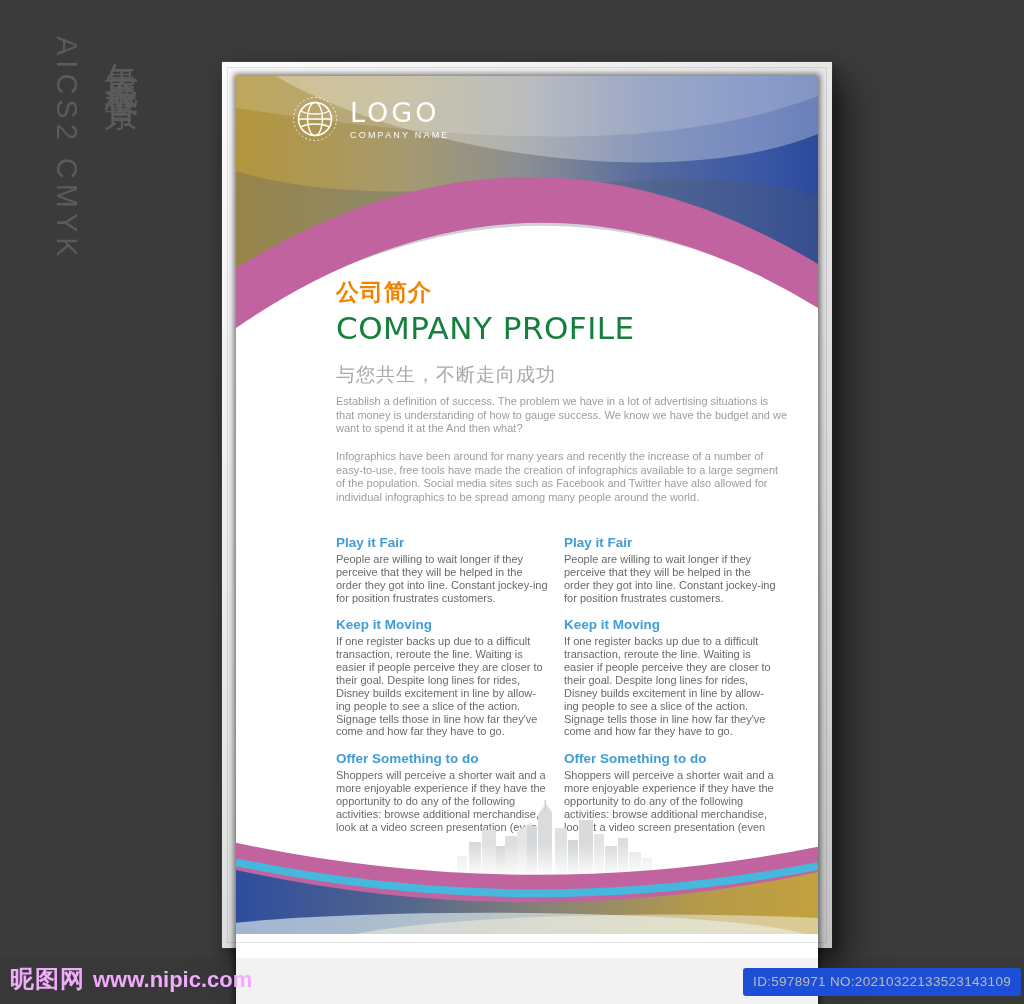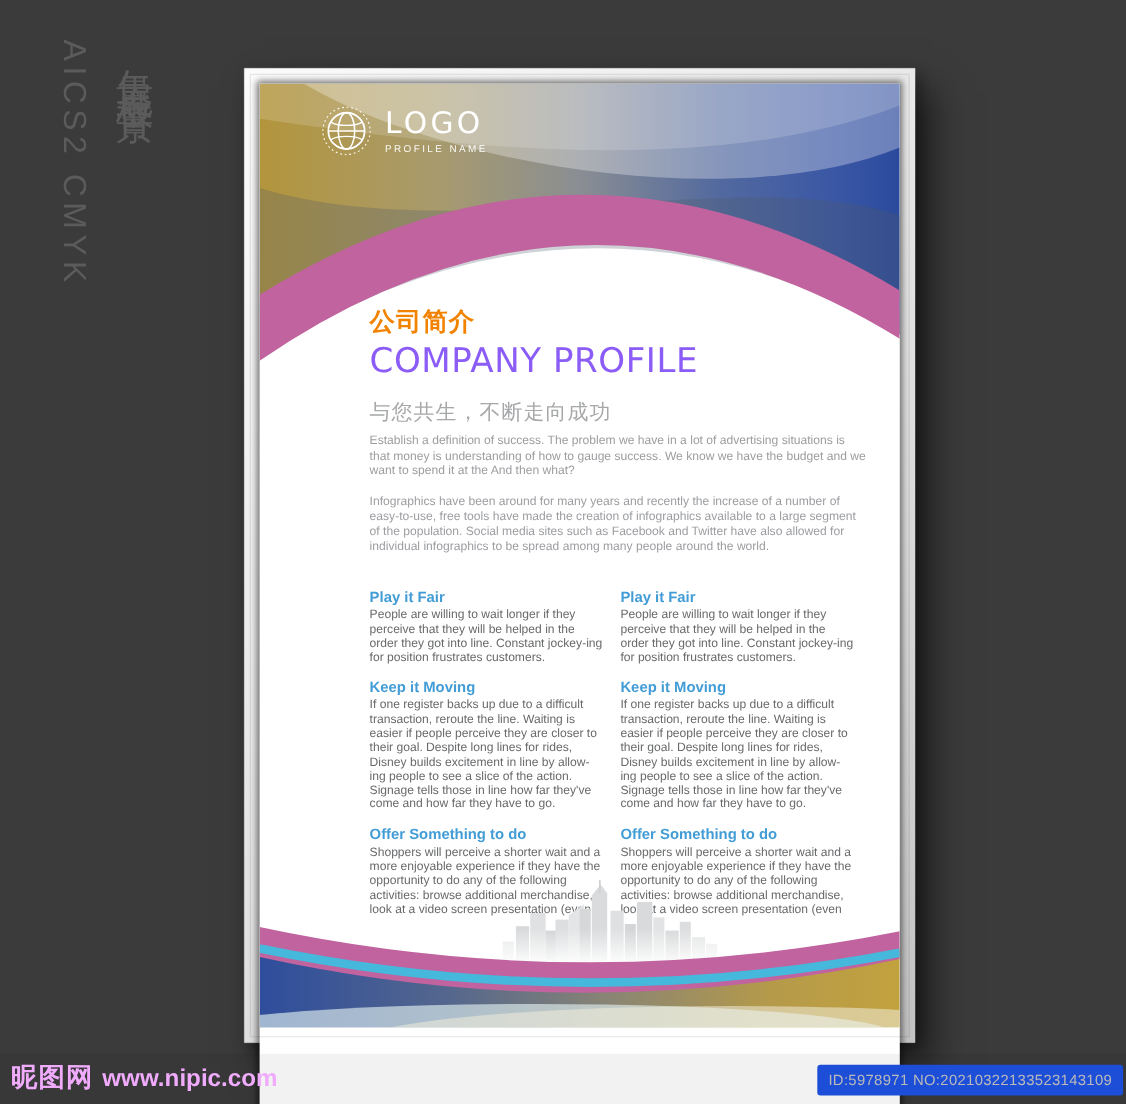--- a/index.html
+++ b/index.html
@@ -28,21 +28,21 @@
   
   .logo{position:absolute;left:54px;top:18px;display:flex;align-items:center;gap:10px;color:#fff;}
   .logo-text-block{display:flex;flex-direction:column;}
   .logo-name{font-family:"DejaVu Sans",sans-serif;font-size:27px;font-weight:400;letter-spacing:3px;line-height:1;}
   .logo-sub{font-size:9px;letter-spacing:2.2px;margin-top:4px;opacity:.95;}
 
   
   .content{position:absolute;left:100px;top:201px;width:460px;}
   .heading-cn{margin:0;font-size:23px;font-weight:bold;color:#f28300;letter-spacing:1px;}
   .heading-en{margin:3px 0 0;font-family:"DejaVu Sans",sans-serif;font-size:31px;font-weight:400;
-              color:#8b5cf6;letter-spacing:0.5px;line-height:1.1;}
+              color:#15803d;letter-spacing:0.5px;line-height:1.1;}
   .slogan{margin:17px 0 0;font-size:19px;font-weight:400;color:#a7a8aa;letter-spacing:1px;}
   .intro{margin:7px 0 0;width:452px;font-size:11px;line-height:1.22;color:#9c9da0;}
   .intro.second{margin-top:15px;}
   .cols{display:flex;gap:16px;margin-top:31px;}
   .col{width:212px;}
   .sec-heading{margin:0;font-size:13.5px;font-weight:bold;color:#429cd6;}
   .sec-body{margin:3px 0 13px;font-size:11px;line-height:1.17;color:#68696b;}
 
   
   .bottom-bar{position:absolute;left:0;bottom:0;width:1024px;height:46px;background:rgba(0,0,0,0.05);}
@@ -89,21 +89,21 @@
         <svg width="50" height="50" viewBox="0 0 50 50">
           <circle cx="25" cy="25" r="21.5" fill="none" stroke="#ffffff" stroke-width="1" stroke-dasharray="1.6 2.6"></circle>
           <circle cx="25" cy="25" r="16.5" fill="none" stroke="#ffffff" stroke-width="1.6"></circle>
           <ellipse cx="25" cy="25" rx="7.5" ry="16.5" fill="none" stroke="#ffffff" stroke-width="1.4"></ellipse>
           <line x1="8.5" y1="25" x2="41.5" y2="25" stroke="#ffffff" stroke-width="1.4"></line>
           <path d="M10.8,17 C17,21 33,21 39.2,17" fill="none" stroke="#ffffff" stroke-width="1.3"></path>
           <path d="M10.8,33 C17,29 33,29 39.2,33" fill="none" stroke="#ffffff" stroke-width="1.3"></path>
         </svg>
         <div class="logo-text-block">
           <span class="logo-name">LOGO</span>
-          <span class="logo-sub">PROFILE NAME</span>
+          <span class="logo-sub">COMPANY NAME</span>
         </div>
       </div>
 
       <div class="content">
         <h2 class="heading-cn">公司简介</h2>
         <h1 class="heading-en">COMPANY PROFILE</h1>
         <h3 class="slogan">与您共生，不断走向成功</h3>
         <p class="intro">Establish a definition of success.  The problem we have in a lot of advertising situations is that money is understanding of how to gauge success. We know we have the budget and we want to spend it at the And then what?</p>
         <p class="intro second">Infographics have been around for many years and recently the increase of a number of easy-to-use, free tools have made the creation of infographics available to a large segment of the population. Social media sites such as Facebook and Twitter have also allowed for individual infographics to be spread among many people around the world.</p>
 

